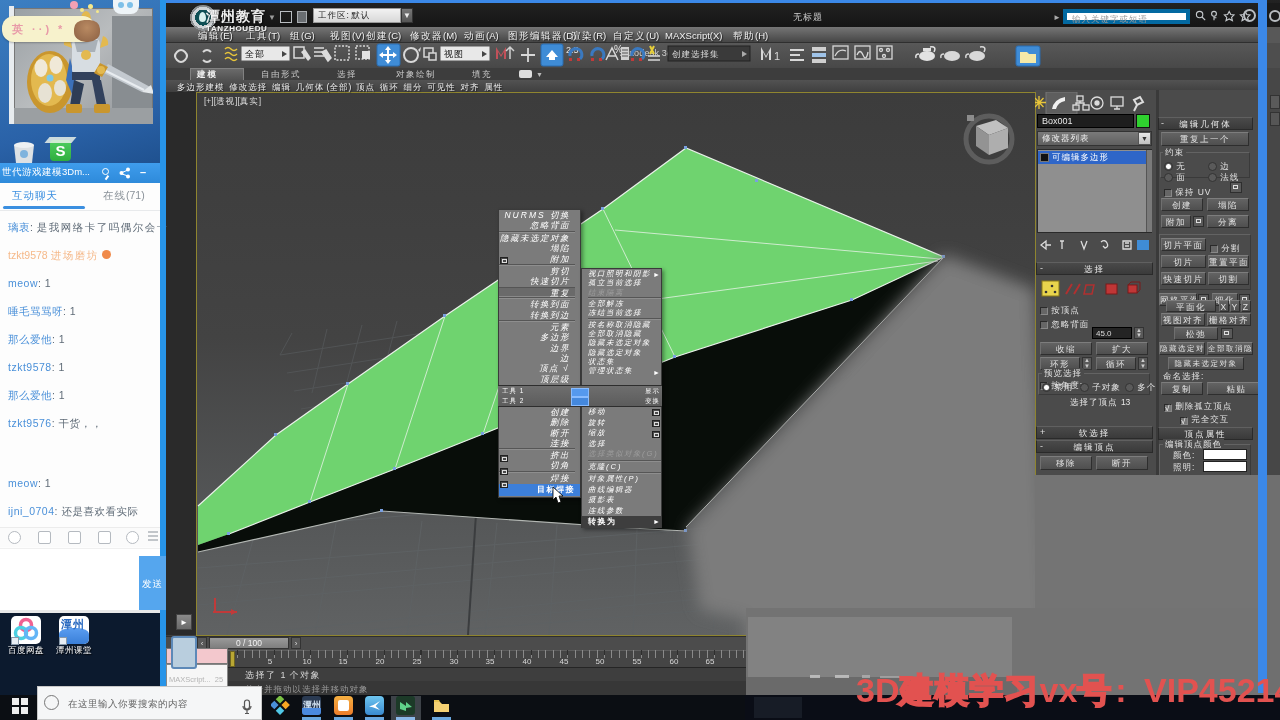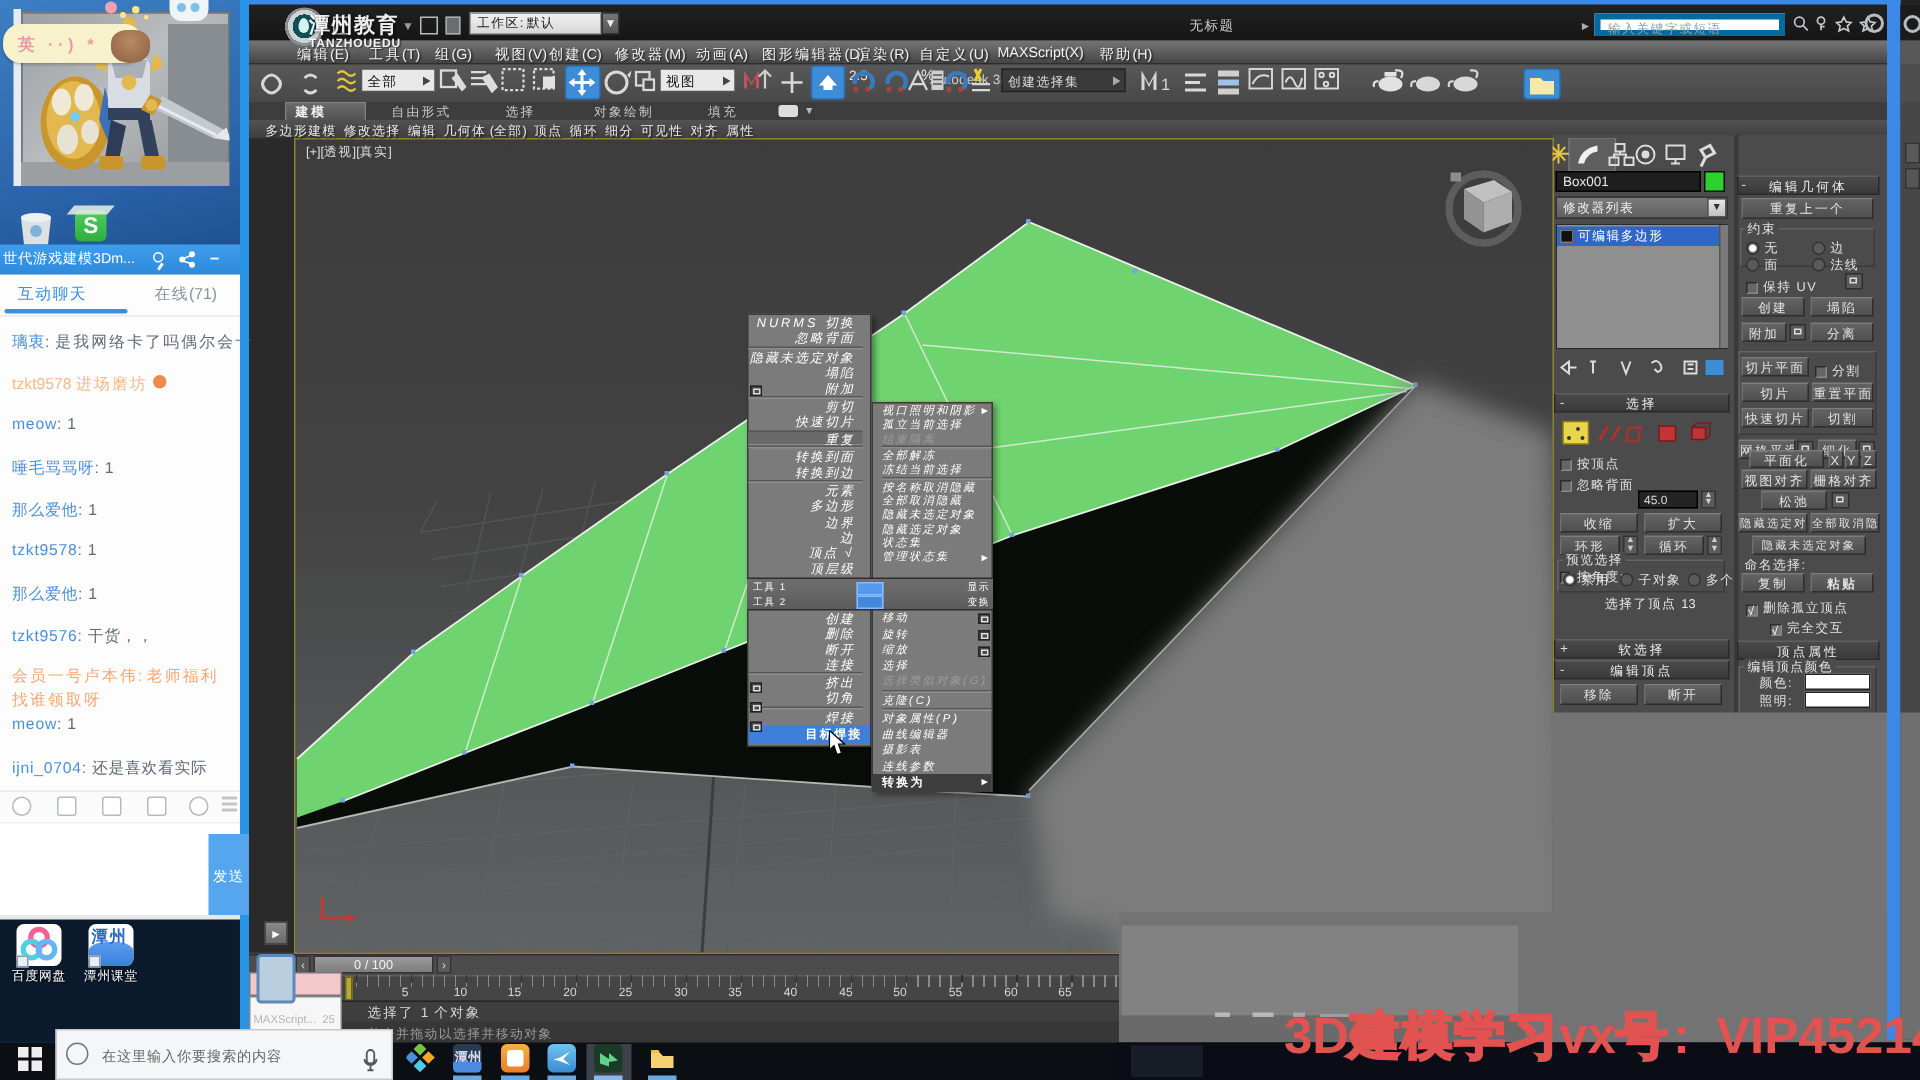--- a/index.html
+++ b/index.html
@@ -446,21 +446,21 @@
 <div class="a btn" style="left:1207px;top:313px;width:44px;height:13px;">栅格对齐</div>
 <div class="a btn" style="left:1174px;top:327px;width:44px;height:13px;">松弛</div>
 <div class="a" style="left:1221px;top:328px;width:12px;height:11px;background:#5a5a5a;border:1px solid #2e2e2e;">
       <div style="width:5px;height:4px;border:1px solid #ddd;margin:2px;"></div>
     </div>
 <div class="a btn" style="left:1159px;top:342px;width:46px;height:13px;font-size:7.5px;">隐藏选定对象</div>
 <div class="a btn" style="left:1207px;top:342px;width:46px;height:13px;font-size:7.5px;">全部取消隐藏</div>
 <div class="a btn" style="left:1168px;top:357px;width:76px;height:13px;font-size:7.5px;">隐藏未选定对象</div>
 <div class="a" style="left:1163px;top:371px;color:#e2e2e2;font-size:8.5px;letter-spacing:1px;">命名选择:</div>
 <div class="a btn" style="left:1161px;top:382px;width:42px;height:13px;">复制</div>
-<div class="a btn" style="left:1207px;top:382px;width:42px;height:13px;font-weight:bold;">粘贴</div>
+<div class="a btn" style="left:1207px;top:382px;width:59px;height:13px;">粘贴</div>
 <div class="a" style="left:1164px;top:397px;"><span class="cb" style="background:#777;"><span style="color:#fff;font-size:8px;line-height:7px;display:block;">√</span></span><span style="color:#e2e2e2;font-size:8.5px;letter-spacing:1px;vertical-align:2px;">&nbsp;删除孤立顶点</span></div>
 <div class="a" style="left:1180px;top:410px;"><span class="cb" style="background:#777;"><span style="color:#fff;font-size:8px;line-height:7px;display:block;">√</span></span><span style="color:#e2e2e2;font-size:8.5px;letter-spacing:1px;vertical-align:2px;">&nbsp;完全交互</span></div>
 <div class="a hdr" style="left:1158px;top:427px;width:95px;height:13px;">顶点属性</div>
 <div class="a grp" style="left:1159px;top:444px;width:92px;height:50px;"></div>
 <div class="a" style="left:1163px;top:439px;background:#4b4b4b;color:#e2e2e2;font-size:8.5px;letter-spacing:1px;padding:0 2px;">编辑顶点颜色</div>
 <div class="a" style="left:1173px;top:450px;color:#e2e2e2;font-size:8.5px;letter-spacing:1px;">颜色:</div>
 <div class="a" style="left:1203px;top:449px;width:44px;height:11px;background:#fff;border:1px solid #222;"></div>
 <div class="a" style="left:1173px;top:462px;color:#e2e2e2;font-size:8.5px;letter-spacing:1px;">照明:</div>
 <div class="a" style="left:1203px;top:461px;width:44px;height:11px;background:#fff;border:1px solid #222;"></div>
 
@@ -703,21 +703,20 @@
 <div class="a" style="left:3px;top:206px;width:82px;height:2.5px;background:#3b8fe0;border-radius:2px;"></div>
 <div class="a" style="left:0px;top:210px;width:160px;height:1px;background:#e8eaec;"></div>
 <div class="a chatmsg" style="top:221px;"><n1>璃衷</n1><c1>:&nbsp;<s1>是我网络卡了吗偶尔会卡</s1></c1></div>
 <div class="a chatmsg" style="top:249px;color:#f5b98a;">tzkt9578 <s1>进场磨坊</s1> <span style="display:inline-block;width:9px;height:9px;background:#f08a4a;border-radius:50%;"></span></div>
 <div class="a chatmsg" style="top:277px;"><n1>meow</n1><c1>:&nbsp;1</c1></div>
 <div class="a chatmsg" style="top:305px;"><n1>唾毛骂骂呀</n1><c1>:&nbsp;1</c1></div>
 <div class="a chatmsg" style="top:333px;"><n1>那么爱他</n1><c1>:&nbsp;1</c1></div>
 <div class="a chatmsg" style="top:361px;"><n1>tzkt9578</n1><c1>:&nbsp;1</c1></div>
 <div class="a chatmsg" style="top:389px;"><n1>那么爱他</n1><c1>:&nbsp;1</c1></div>
 <div class="a chatmsg" style="top:417px;"><n1>tzkt9576</n1><c1>:&nbsp;干货，，</c1></div>
-<div class="a chatmsg" style="top:443px;width:148px;color:#f5a873;line-height:16px;white-space:normal;"><s1>会员一号卢本伟</s1>:&nbsp;<s1>老师福利找谁领取呀</s1></div>
 <div class="a chatmsg" style="top:477px;"><n1>meow</n1><c1>:&nbsp;1</c1></div>
 <div class="a chatmsg" style="top:505px;"><n1>ijni_0704</n1><c1>:&nbsp;还是喜欢看实际</c1></div>
 
 <div class="a" style="left:0;top:527px;width:160px;height:20px;background:#fbfbfb;border-top:1px solid #ececec;"></div>
 <div class="a ci" style="left:8px;top:531px;border-radius:50%;"></div>
 <div class="a ci" style="left:38px;top:531px;border-radius:2px;"></div>
 <div class="a ci" style="left:68px;top:531px;border-radius:2px;"></div>
 <div class="a ci" style="left:98px;top:531px;border-radius:2px;"></div>
 <div class="a ci" style="left:126px;top:531px;border-radius:50%;"></div>
 <div class="a" style="left:148px;top:531px;width:10px;height:2px;background:#c2c6ca;box-shadow:0 4px 0 #c2c6ca,0 8px 0 #c2c6ca;"></div>

